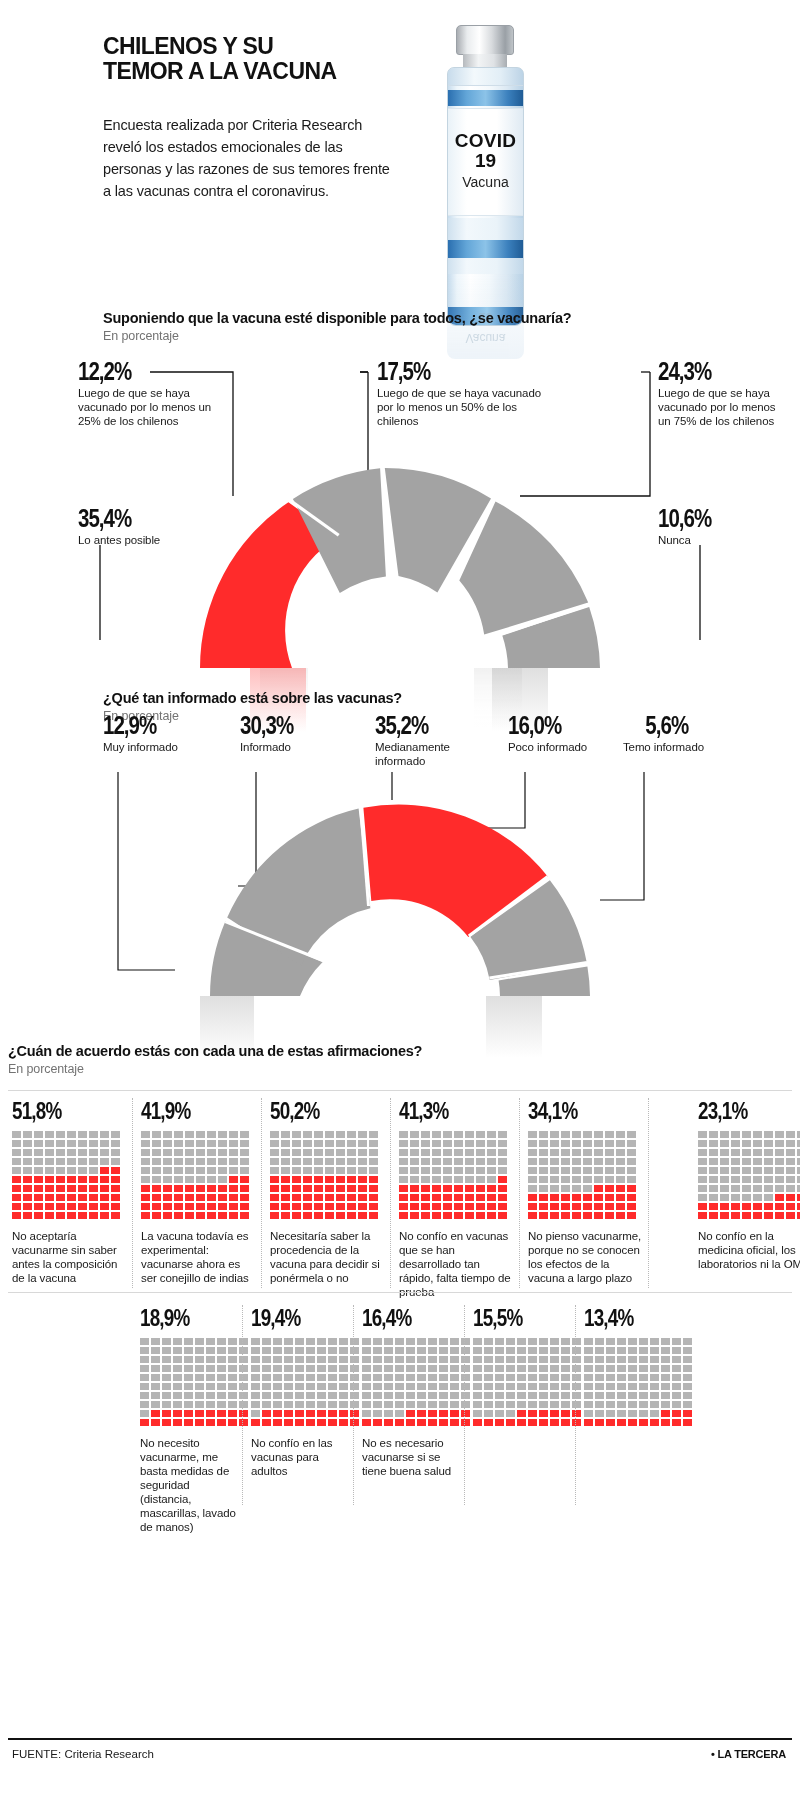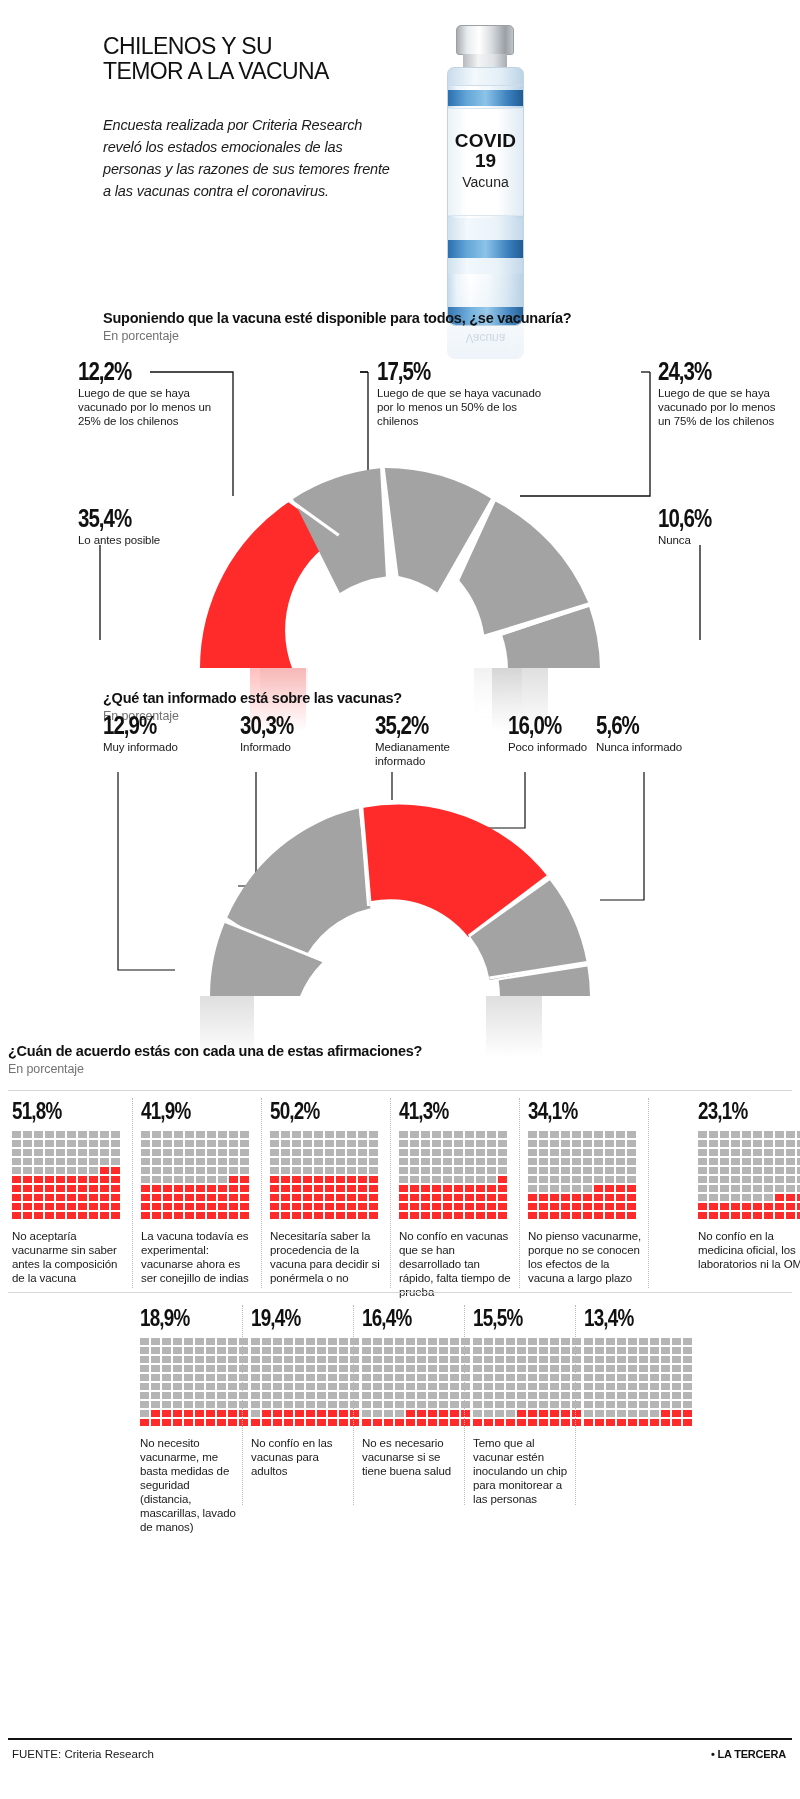--- a/index.html
+++ b/index.html
@@ -20,34 +20,33 @@
 
   
   .header {
     position: absolute;
     left: 103px;
     top: 34px;
     width: 290px;
   }
   .title {
     font-family: "Liberation Sans", sans-serif;
-    font-weight: normal;
+    font-weight: bold;
     font-size: 23px;
     line-height: 25px;
     letter-spacing: -0.6px;
     color: #111;
     text-transform: uppercase;
   }
   .intro {
     margin-top: 30px;
     font-size: 14.5px;
     line-height: 22px;
     color: #1a1a1a;
     letter-spacing: -0.15px;
-    font-style: italic;
   }
 
   
   .vial-wrap {
     position: absolute;
     left: 425px;
     top: 25px;
     width: 130px;
     height: 260px;
   }
@@ -303,23 +302,23 @@
     <div class="desc">Informado</div>
   </div>
   <div class="cal" style="left:375px; top:712px; width:105px;">
     <div class="pct">35,2%</div>
     <div class="desc">Medianamente informado</div>
   </div>
   <div class="cal" style="left:508px; top:712px; width:88px;">
     <div class="pct">16,0%</div>
     <div class="desc">Poco informado</div>
   </div>
-  <div class="cal" style="left:596px; top:712px; width:88px;">
+  <div class="cal" style="left:616px; top:712px; width:88px;text-align:right;">
     <div class="pct">5,6%</div>
-    <div class="desc">Nunca informado</div>
+    <div class="desc">Temo informado</div>
   </div>
 
   <svg style="position:absolute; left:0; top:700px; width:800px; height:320px;">
     <path d="M118,72 L118,270 L175,270" stroke="#111" stroke-width="1.2" fill="none"></path>
     <path d="M256,72 L256,186 L238,186" stroke="#111" stroke-width="1.2" fill="none"></path>
     <path d="M392,72 L392,100" stroke="#111" stroke-width="1.2" fill="none"></path>
     <path d="M525,72 L525,128 L487,128" stroke="#111" stroke-width="1.2" fill="none"></path>
     <path d="M644,72 L644,200 L600,200" stroke="#111" stroke-width="1.2" fill="none"></path>
   </svg>
 
@@ -1419,21 +1418,20 @@
           <div class="sq on"></div>
           <div class="sq on"></div>
           <div class="sq on"></div>
           <div class="sq on"></div>
           <div class="sq on"></div>
           <div class="sq on"></div>
           <div class="sq on"></div>
           <div class="sq on"></div>
           <div class="sq on"></div>
         </div>
-        <div class="wdesc">Temo que al vacunar estén inoculando un chip para monitorear a las personas</div>
       </div>
       <div class="vdiv" style="left: 575px; height: 200px;"></div>
       <div class="wcell" style="left: 584px; width: 97px;">
         <div class="wpct">13,4%</div>
         <div class="grid">
           <div class="sq"></div>
           <div class="sq"></div>
           <div class="sq"></div>
           <div class="sq"></div>
           <div class="sq"></div>

